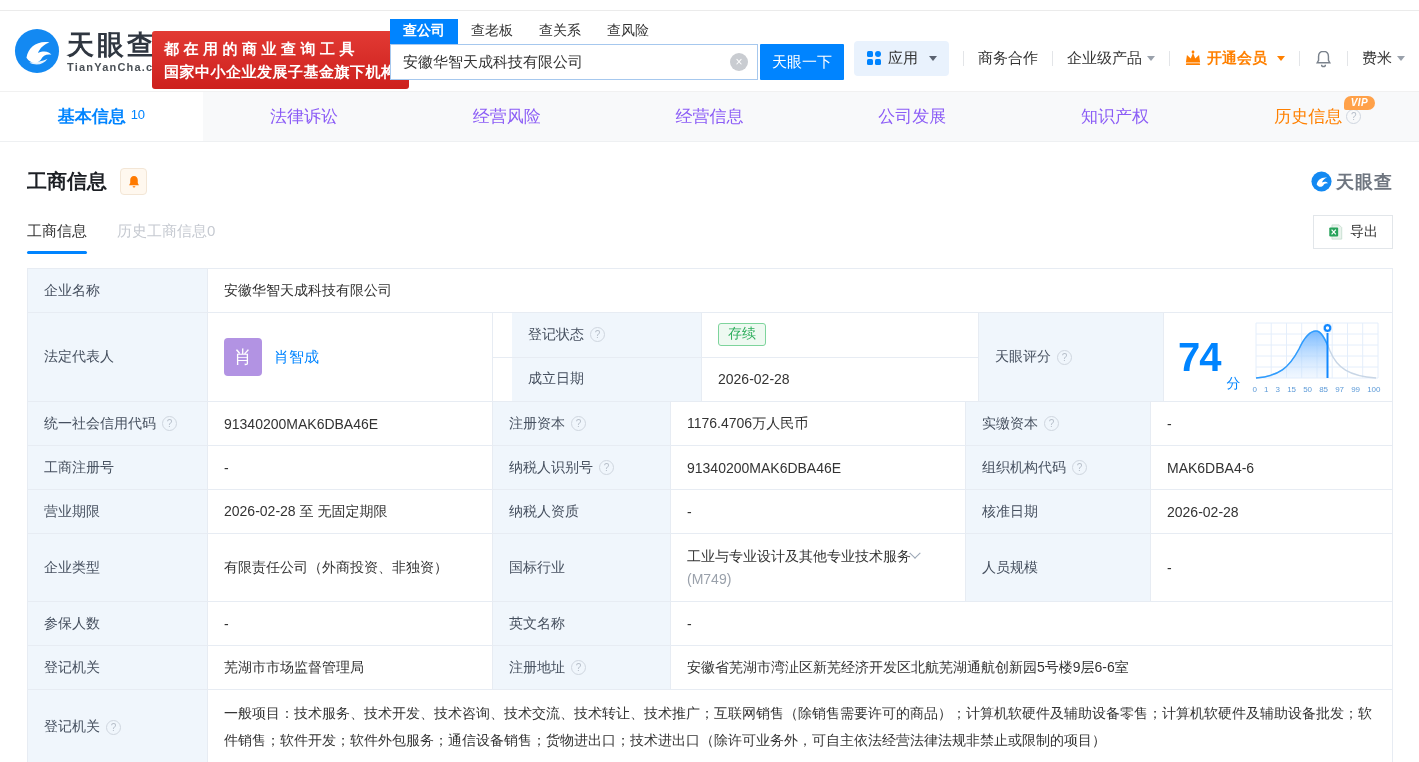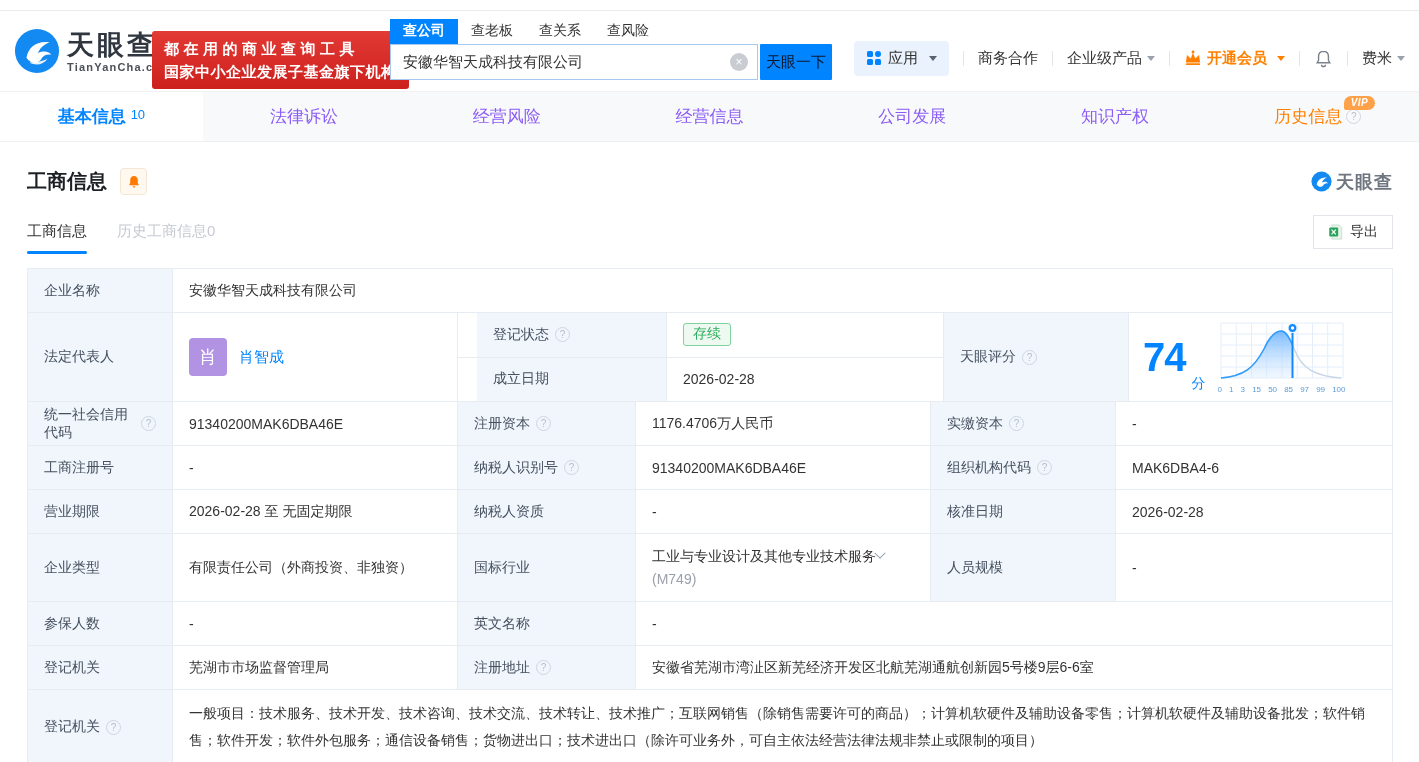--- a/index.html
+++ b/index.html
@@ -25,21 +25,21 @@
   .search-block { position:absolute; left:390px; top:19px; }
   .search-tabs { display:flex; font-size:14px; align-items:flex-end; }
   .search-tab { padding:3px 13px 4px; color:#333; cursor:pointer; }
   .search-tab.active { background:#0084ff; color:#fff; font-weight:bold; }
   .search-row { display:flex; }
   .search-input-wrap { position:relative; }
   .search-input { width:368px; height:36px; border:1px solid #a6c8ee; outline:none;
     font-size:15px; color:#333; padding:0 36px 0 12px; font-family:inherit; }
   .clear-icon { position:absolute; right:10px; top:9px; width:18px; height:18px; border-radius:50%;
     background:#c9ccd1; color:#fff; font-size:12px; line-height:18px; text-align:center; cursor:pointer; }
-  .search-btn { width:72px; height:36px; background:#0084ff; color:#0f172a; border:none;
+  .search-btn { width:84px; height:36px; background:#0084ff; color:#ffffff; border:none;
     font-size:15px; margin-left:2px; cursor:pointer; border-radius:1px; font-family:inherit; }
 
   .header-nav { position:absolute; right:14px; top:40px; height:36px; display:flex;
     align-items:center; font-size:15px; color:#333; }
   .apps-btn { display:flex; align-items:center; gap:6px; background:#e9f2fd; padding:8px 12px;
     border-radius:4px; cursor:pointer; }
   .caret { width:0; height:0; border-left:4px solid transparent; border-right:4px solid transparent;
     border-top:5px solid #5a6270; margin-left:5px; display:inline-block; }
   .caret.gray { border-top-color:#9aa1ab; }
   .caret.orange { border-top-color:#ff8000; }
@@ -82,21 +82,21 @@
     align-items:center; gap:7px; cursor:pointer; font-family:inherit; }
 
   
   .tbl { margin:14px 26px 0 27px; border:1px solid #e7ecf3; }
   .trow { display:flex; border-bottom:1px solid #e7ecf3; }
   .trow:last-child { border-bottom:none; }
   .cell { border-right:1px solid #e7ecf3; display:flex; align-items:center; padding:0 16px;
     font-size:14px; color:#333; }
   .trow .cell:last-child, .trow .fill:last-child { border-right:none; }
   .lab { background:#f0f6fc; color:#46505f; flex:none; }
-  .w-l1 { width:145px; } .w-v1 { width:285px; } .w-l2 { width:178px; }
+  .w-l1 { width:180px; } .w-v1 { width:285px; } .w-l2 { width:178px; }
   .w-v2 { width:295px; } .w-l3 { width:185px; }
   .fill { flex:1; min-width:0; }
   .h44 { height:44px; } .h89 { height:89px; } .h68 { height:68px; }
 
   .midcol { width:486px; display:flex; flex-direction:column; border-right:1px solid #e7ecf3; flex:none; }
   .midrow { flex:1; display:flex;padding-left:19px; }
   .midrow:first-child { border-bottom:1px solid #e7ecf3; }
   .midrow .lab { width:190px; border-right:1px solid #e7ecf3; display:flex; align-items:center; padding:0 16px; font-size:14px; }
   .midrow .val { flex:1; display:flex; align-items:center; padding:0 16px; font-size:14px; }
 

